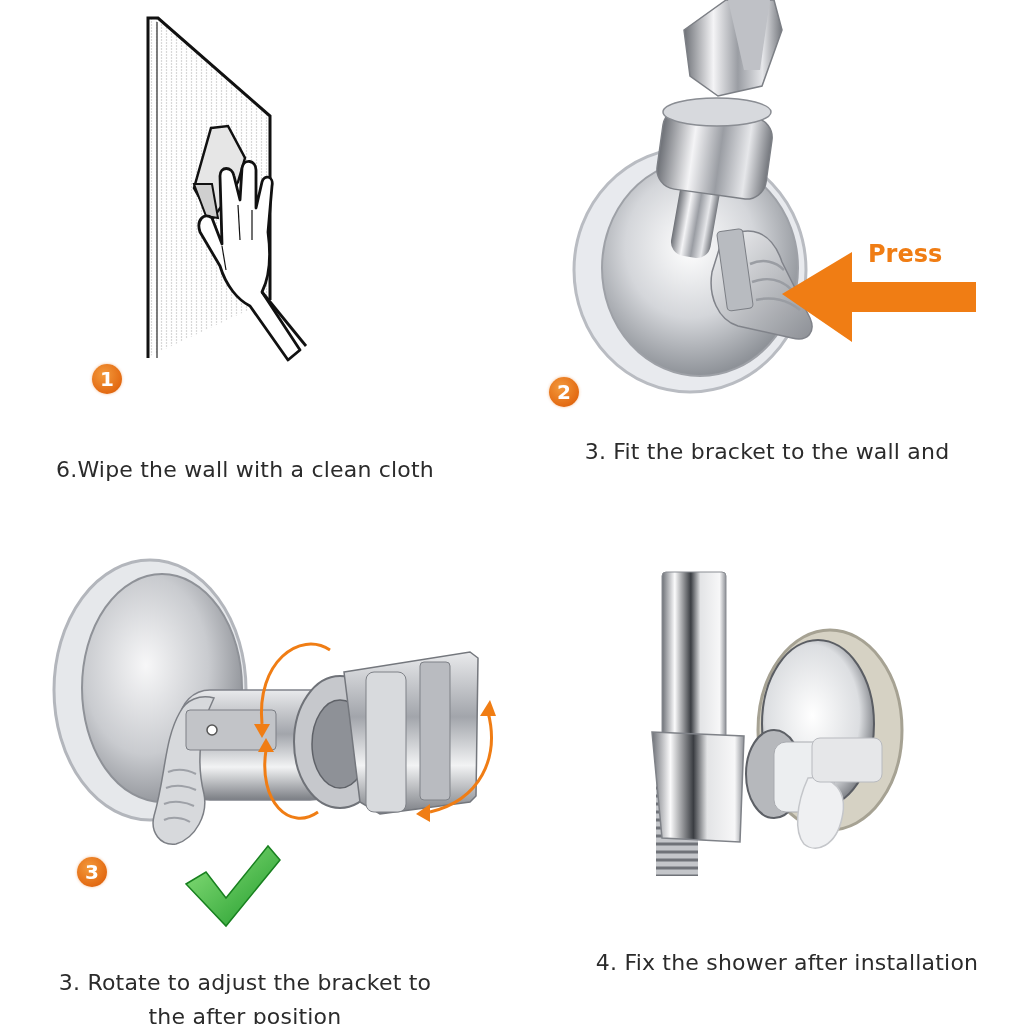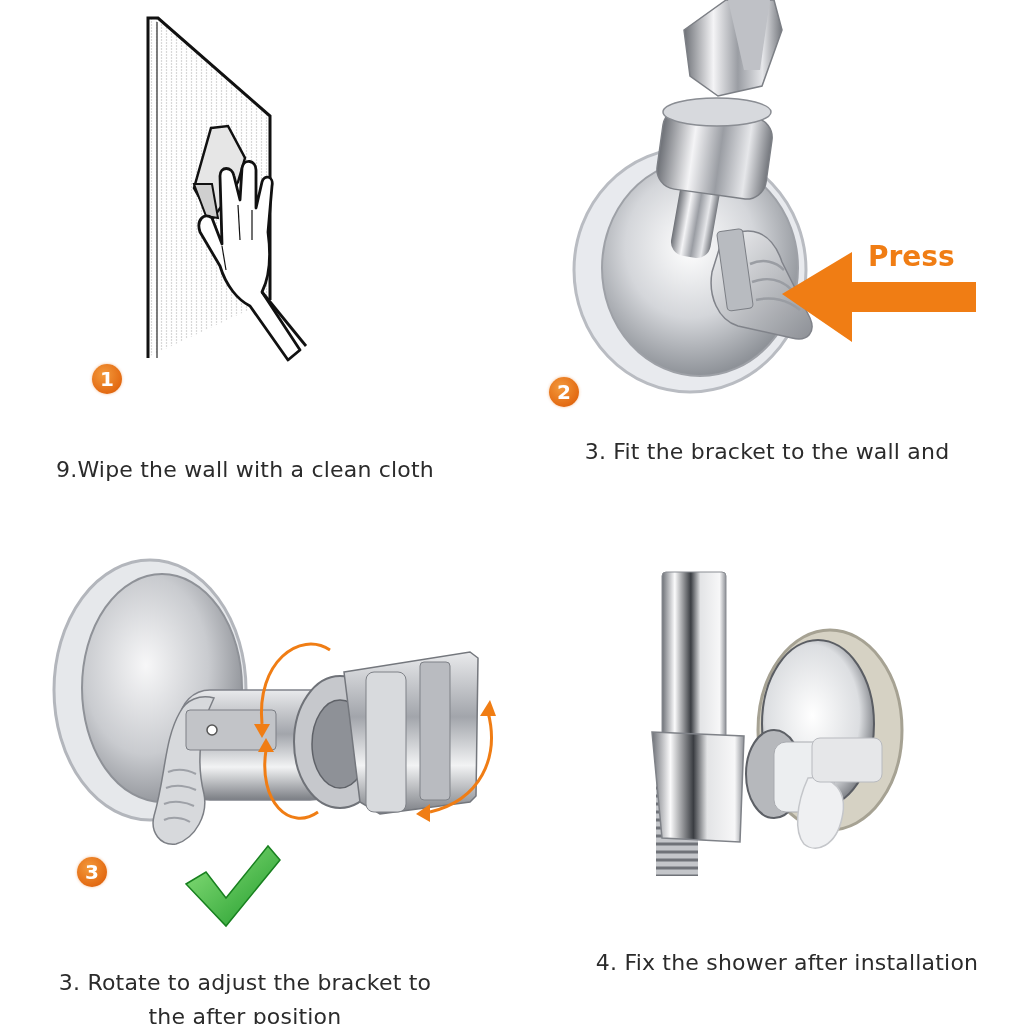--- a/index.html
+++ b/index.html
@@ -6,21 +6,21 @@
   body { width: 1024px; height: 1024px; position: relative; overflow: hidden;
          font-family: "DejaVu Sans", "Liberation Sans", sans-serif; color: #2a2a2a; }
   .panel { position: absolute; }
   .illus { position: absolute; }
   .badge { position: absolute; width: 30px; height: 30px; border-radius: 50%;
            background: radial-gradient(circle at 40% 35%, #f39a3c, #e36a12 70%, #c9560a);
            color: #fff; font-weight: bold; font-size: 20px; line-height: 30px; text-align: center;
            box-shadow: 0 0 3px rgba(230,110,20,0.45); }
   .caption { position: absolute; text-align: center; font-size: 22px; line-height: 34px;
              color: #2b2b2b; letter-spacing: 0.2px; }
-  .press-label { position: absolute; color: #f07d14; font-weight: bold; font-size: 28px;
+  .press-label { position: absolute; color: #f07d14; font-weight: bold; font-size: 24px;
                  font-family: "DejaVu Sans", sans-serif; }
 </style>
 </head>
 <body>
 
 <div class="panel" style="left:0;top:0;width:512px;height:512px;">
   <svg class="illus" width="512" height="400" viewBox="0 0 512 400" style="left:0;top:0;">
     <defs>
       <pattern id="stripes" width="5" height="6" patternUnits="userSpaceOnUse">
         <rect width="5" height="6" fill="#fff"></rect>
@@ -35,21 +35,21 @@
     <polygon points="211,128 228,126 245,158 238,182 212,220 194,188" fill="#e6e6e6" stroke="#111" stroke-width="2.5"></polygon>
     <polygon points="194,184 212,184 218,218 206,216" fill="#cfcfcf" stroke="#111" stroke-width="2"></polygon>
 
     <path d="M200,232 C196,220 204,212 212,218 L222,244 L220,176 C220,166 232,166 234,176 L240,200 L242,168 C244,158 256,160 256,170 L256,208 L262,182 C264,174 274,176 272,186 L268,232 C272,262 268,280 262,292 L300,350 L288,360 L250,306 C238,300 226,286 220,266 Z" fill="#fff" stroke="#111" stroke-width="2.8" stroke-linejoin="round"></path>
     <line x1="238" y1="205" x2="240" y2="240" stroke="#111" stroke-width="1.2"></line>
     <line x1="252" y1="210" x2="252" y2="240" stroke="#111" stroke-width="1.2"></line>
     <line x1="222" y1="246" x2="226" y2="270" stroke="#111" stroke-width="1.2"></line>
     <line x1="262" y1="292" x2="306" y2="346" stroke="#111" stroke-width="2.8"></line>
   </svg>
   <div class="badge" style="left:92px;top:364px;">1</div>
-  <div class="caption" style="left:20px;top:453px;width:450px;">9.Wipe the wall with a clean cloth</div>
+  <div class="caption" style="left:20px;top:453px;width:450px;">6.Wipe the wall with a clean cloth</div>
 </div>
 
 <div class="panel" style="left:512px;top:0;width:512px;height:512px;">
   <svg class="illus" width="512" height="420" viewBox="0 0 512 420" style="left:0;top:0;">
     <defs>
       <radialGradient id="disc2" cx="45%" cy="40%" r="60%">
         <stop offset="0%" stop-color="#ffffff"></stop>
         <stop offset="55%" stop-color="#d4d6da"></stop>
         <stop offset="100%" stop-color="#8e9298"></stop>
       </radialGradient>

